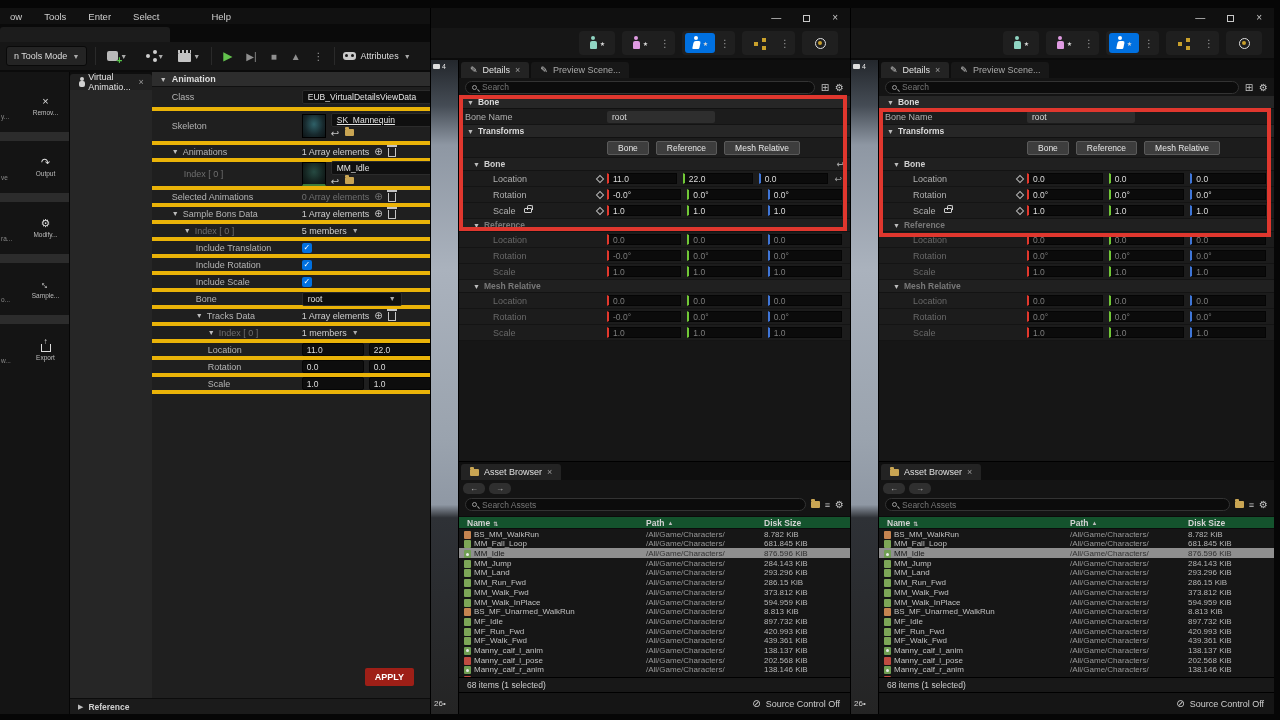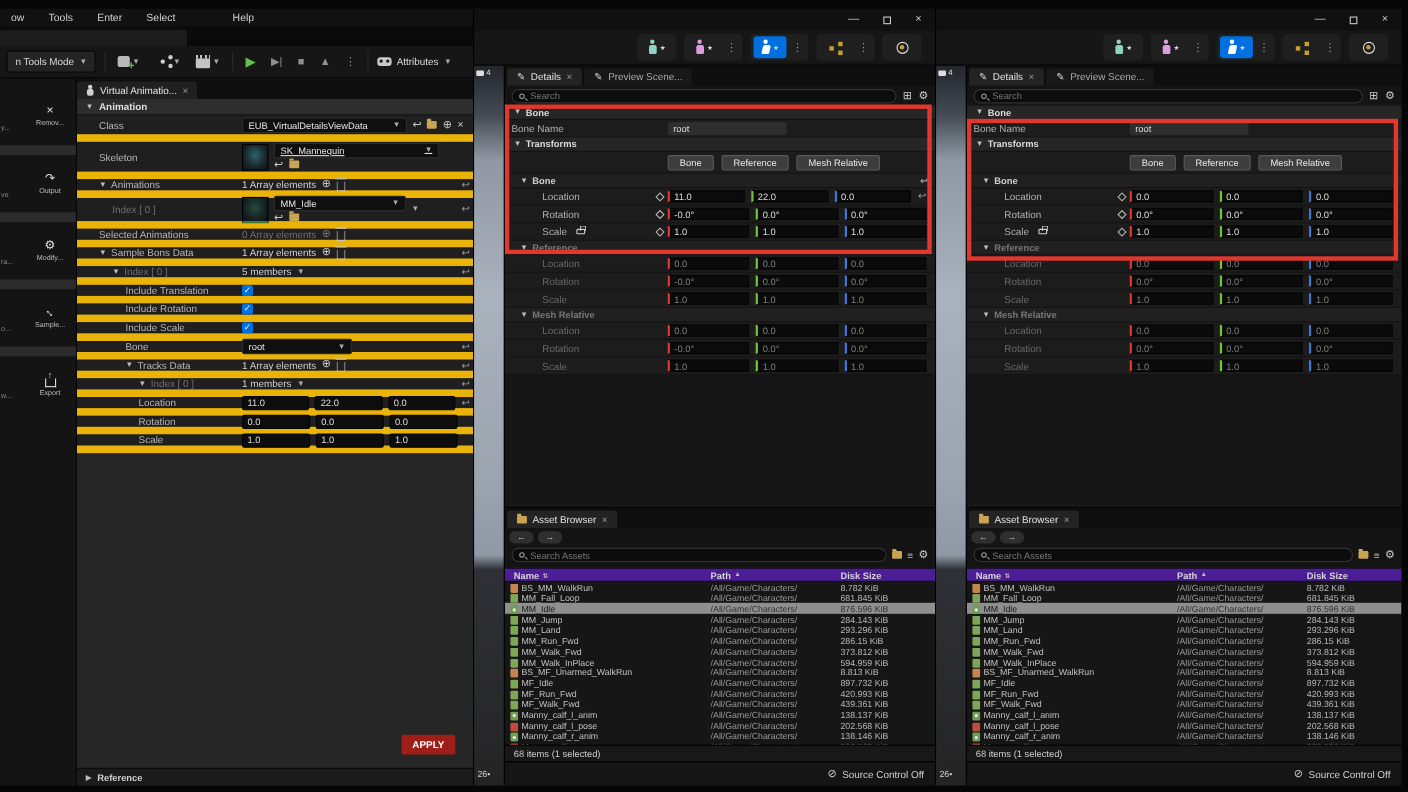--- a/index.html
+++ b/index.html
@@ -43,34 +43,34 @@
   .tools-sidebar{width:70px;background:#141414;border-right:1px solid #060606;display:flex;flex-direction:column;padding-top:14px;}
   .tgroup-strip{height:9px;background:#2c2c2c;margin:6px 0;}
   .trow{display:flex;height:40px;}
   .tfrag{width:22px;display:flex;align-items:flex-end;justify-content:flex-start;color:#8a8a8a;font-size:6.5px;padding:0 1px 6px 1px;overflow:hidden;}
   .tbtn{flex:1;display:flex;flex-direction:column;align-items:center;justify-content:center;gap:2px;color:#cfcfcf;}
   .tbtn .ticon{font-size:11px;line-height:1;color:#dcdcdc;}
   .tbtn .tlabel{font-size:6.5px;color:#bdbdbd;}
   .expic{width:10px;height:8px;border:1px solid #dcdcdc;border-top:none;position:relative;margin-top:4px;}
   .expic::after{content:'↑';position:absolute;top:-7px;left:2px;font-size:8px;color:#dcdcdc;}
 
-  .lmain{flex:1;background:#262626;position:relative;display:flex;flex-direction:column;min-width:0;}
+  .lmain{flex:1;background:#262626;position:relative;display:flex;flex-direction:row;min-width:0;}
   .ptabrow{height:18px;background:#0e0e0e;display:flex;align-items:flex-end;}
   .ptab{height:16px;background:#202020;border-radius:3px 3px 0 0;display:flex;align-items:center;gap:5px;
     padding:0 8px;font-size:9px;color:#e2e2e2;}
   .ptab .x{color:#9a9a9a;font-size:9px;}
   .figS{width:8px;height:11px;position:relative;display:inline-block;--c:#cfcfcf;}
   .figS::before{content:'';position:absolute;top:0;left:2px;width:4px;height:4px;border-radius:50%;background:var(--c);}
   .figS::after{content:'';position:absolute;top:4.5px;left:1px;width:6px;height:6px;border-radius:2px;background:var(--c);}
 
   .lprops{background:#1f1f1f;}
   .lhdr{height:15px;background:#2d2d2d;border-bottom:1px solid #101010;display:flex;align-items:center;gap:5px;
     padding-left:8px;font-size:9px;font-weight:bold;color:#dedede;}
   .arr{font-size:7px;color:#bdbdbd;}
-  .lrow{display:flex;background:#1f1f1f;border-bottom:7px solid #eab308;height:17px;}
+  .lrow{display:flex;background:#1f1f1f;border-bottom:4px solid #eab308;height:17px;}
   .lrow.h24{height:24px;} .lrow.h34{height:34px;} .lrow.h28{height:28px;}
   .lbl{width:150px;flex:none;display:flex;align-items:center;gap:4px;font-size:9px;color:#b5b5b5;overflow:hidden;white-space:nowrap;}
   .lbl.dim{color:#6f6f6f;}
   .i1{padding-left:20px;}.i2{padding-left:32px;}.i3{padding-left:44px;}.i4{padding-left:56px;}
   .val{flex:1;display:flex;align-items:center;gap:5px;padding-right:5px;min-width:0;font-size:9px;color:#cfcfcf;}
   .val .txt{font-size:9px;color:#cfcfcf;white-space:nowrap;}
   .val .txt.dim{color:#6f6f6f;}
   .dd{background:#0f0f0f;border:1px solid #2b2b2b;border-radius:2px;height:14px;display:flex;align-items:center;
     gap:5px;padding:0 5px;font-size:8.5px;color:#e3e3e3;white-space:nowrap;}
   .dd .car{margin-left:auto;}
@@ -164,21 +164,21 @@
   #win-right .red-box{top:12px;height:129px;}
 
   .p-asset{flex:1;display:flex;flex-direction:column;min-height:0;background:#141414;border-top:1px solid #000;}
   .ab-tabs{height:18px;background:#0e0e0e;display:flex;align-items:flex-end;padding-left:2px;}
   .folder{width:9px;height:7px;background:#c9a553;border-radius:1px;position:relative;flex:none;}
   .folder::before{content:'';position:absolute;top:-2px;left:0;width:4px;height:2px;background:#c9a553;border-radius:1px 1px 0 0;}
   .ab-nav{height:16px;display:flex;align-items:center;gap:4px;padding:2px 4px;}
   .nbtn{width:22px;height:11px;background:#2f2f2f;border-radius:5px;color:#bbb;font-size:8px;display:flex;align-items:center;justify-content:center;}
   .ab-search{height:17px;display:flex;align-items:center;gap:5px;padding:1px 6px;}
   .filtic{color:#c5c5c5;font-size:9px;}
-  .ab-cols{display:flex;align-items:flex-end;height:13px;background:#4c1d95;border-top:1px solid #0c0c0c;border-bottom:1px solid #0c0c0c;
+  .ab-cols{display:flex;align-items:flex-end;height:13px;background:#14532d;border-top:1px solid #0c0c0c;border-bottom:1px solid #0c0c0c;
     font-size:8.5px;font-weight:bold;color:#d3d3d3;margin-top:3px;}
   .cname{flex:1;padding-left:8px;display:flex;gap:3px;align-items:center;}
   .cpath{width:118px;flex:none;display:flex;gap:3px;align-items:center;}
   .csize{width:86px;flex:none;}
   .sorty{font-size:6px;color:#bdbdbd;}
   .assets-body{flex:1;overflow:hidden;background:#161616;}
   .arow{display:flex;align-items:flex-end;height:9.7px;font-size:8px;}
   .aicon{width:7px;height:8px;border-radius:1px;margin:0 3px 0 5px;flex:none;position:relative;}
   .aicon.dot::after{content:'';position:absolute;left:2px;top:2.5px;width:3px;height:3px;border-radius:50%;background:#e8e8e8;}
   .aname{flex:1;color:#c0c0c0;white-space:nowrap;overflow:hidden;}

